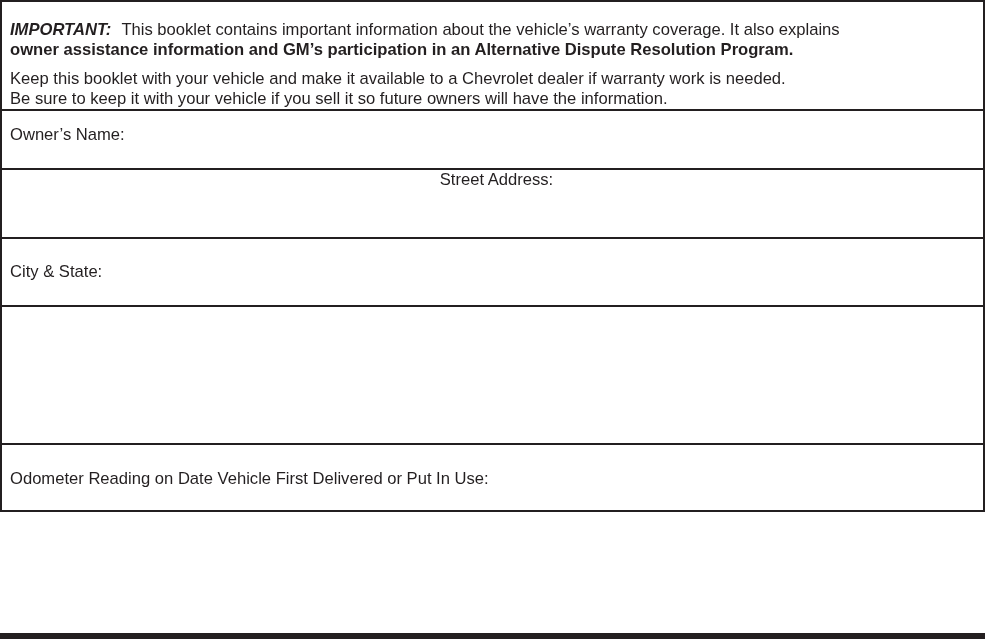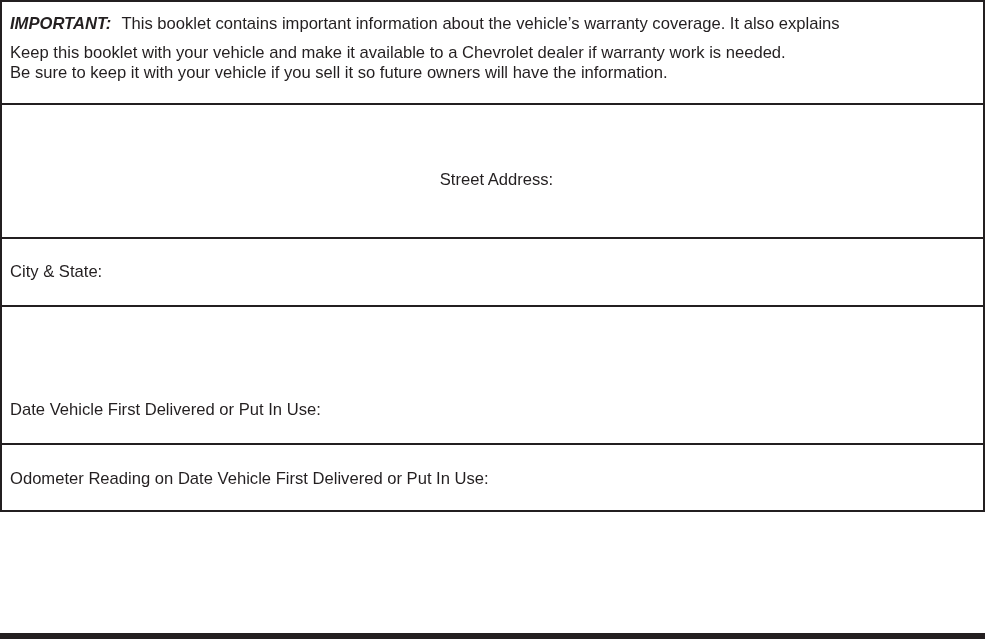--- a/index.html
+++ b/index.html
@@ -20,21 +20,21 @@
       left: 0;
       top: 0;
       width: 985px;
       height: 512px;
       box-sizing: border-box;
       border: 2px solid #231f20;
     }
     .notice {
       position: absolute;
       left: 0;
-      top: 4px;
+      top: 10px;
       width: 981px;
       height: 99px;
       box-sizing: border-box;
       padding: 8px 0 0 8px;
       font-size: 16.6px;
       line-height: 20px;
       border-bottom: 2px solid #231f20;
     }
     .notice .line1 { white-space: nowrap; }
     .notice .imp {
@@ -87,40 +87,44 @@
   </style>
 </head>
 <body>
 
 <div class="form-box">
 
   <div class="notice">
     <div class="line1">
       <span class="imp">IMPORTANT:</span><span>This booklet contains important information about the vehicle’s warranty coverage. It also explains</span>
     </div>
+    <div class="bold-line">owner assistance information and GM’s participation in an Alternative Dispute Resolution Program.</div>
     <div class="keep">
       <div>Keep this booklet with your vehicle and make it available to a Chevrolet dealer if warranty work is needed.</div>
       <div>Be sure to keep it with your vehicle if you sell it so future owners will have the information.</div>
     </div>
   </div>
 
+  <div class="row" style="top:99px;height:69px;">
+    <span class="label">Owner’s Name:</span>
+    <input class="field" type="text" value="" style="">
+  </div>
 
   <div class="row" style="top:168px;height:69px;flex-direction:column;">
     <span class="label">Street Address:</span>
     <input class="field" type="text" value="" style="">
   </div>
 
   <div class="row" style="top:237px;height:68px;">
     <span class="label">City &amp; State:</span>
     <input class="field" type="text" value="" style="">
   </div>
 
 
   <div class="row" style="top:374px;height:69px;">
-    <span class="label">Date Vehicle First Delivered or Put In Use:</span>
     <input class="field" type="text" value="" style="">
   </div>
 
   <div class="row" style="top:443px;height:67px;">
     <span class="label">Odometer Reading on Date Vehicle First Delivered or Put In Use:</span>
     <input class="field" type="text" value="" style="">
   </div>
 
 </div>
 

